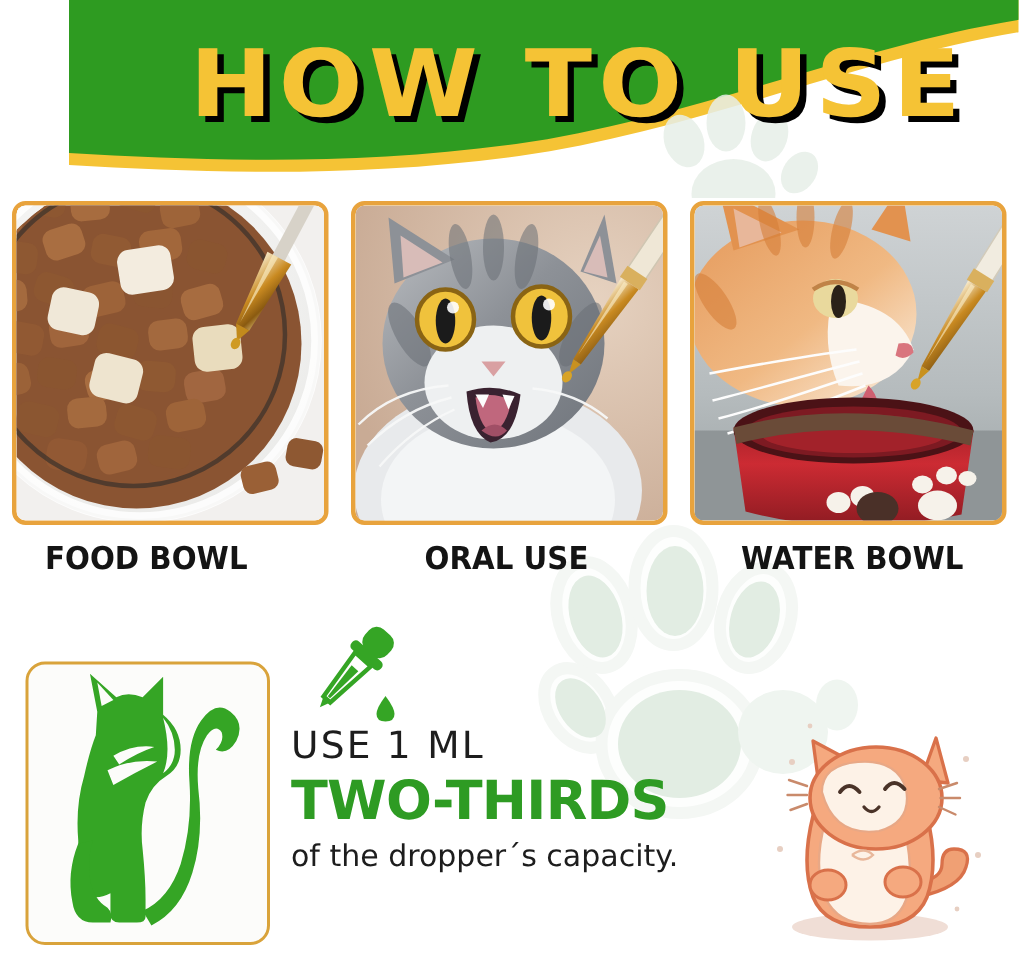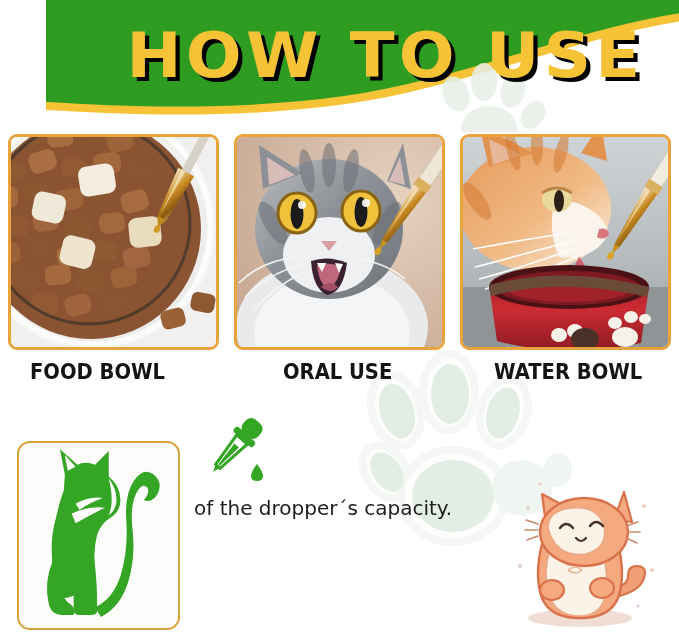--- a/index.html
+++ b/index.html
@@ -90,21 +90,21 @@
   }
   .line-twothirds {
     font-family:"DejaVu Sans", sans-serif;
     font-weight:bold; font-size:36px; color:#2E9B23;
     line-height:42px; letter-spacing:-.5px; margin-top:2px;
     white-space:nowrap;
   }
   .line-capacity {
     font-family:"DejaVu Sans", sans-serif;
     font-size:20px; color:#1d1d1d; line-height:28px;
-    margin-top:12px; white-space:nowrap;
+    margin-top:0; white-space:nowrap;
   }
 
   #chibi-cat { position:absolute; left:494px; top:466px; width:176px; height:168px; }
   #chibi-cat svg { display:block; width:100%; height:100%; }
 </style>
 </head>
 <body>
 
 <div id="header">
 
@@ -453,20 +453,22 @@
 
     <path d="M27,34 L33,34 L31,60 L29,60 Z" fill="#35A525"></path>
 
     <path d="M27,62 L33,62 L30,69 Z" fill="#35A525"></path>
   </g>
 
   <path d="M49,52 Q55,60 55,64 Q55,69 49,69 Q43,69 43,64 Q43,60 49,52 Z" fill="#35A525"></path>
 </svg>
 
 <div id="usage-text">
+  <div class="line-use">USE 1 ML</div>
+  <div class="line-twothirds">TWO-THIRDS</div>
   <div class="line-capacity">of the dropper´s capacity.</div>
 </div>
 
 <div id="chibi-cat">
   <svg viewBox="0 0 176 168">
 
     <ellipse cx="86" cy="152" rx="52" ry="9" fill="#f0ded6"></ellipse>
 
     <path d="M118,132 Q146,126 150,112 Q154,100 142,100 Q134,100 134,110
              Q134,120 118,122 Z" fill="#f0a074" stroke="#d9714a" stroke-width="2.2" stroke-linejoin="round"></path>

